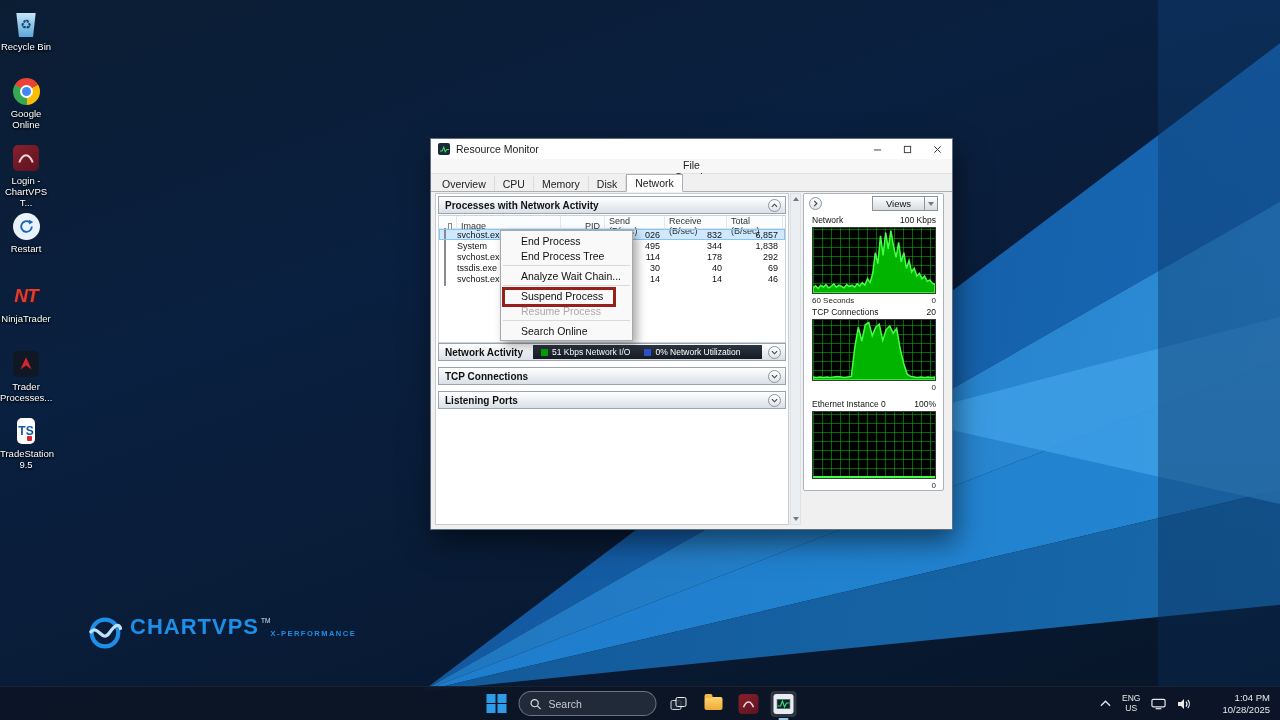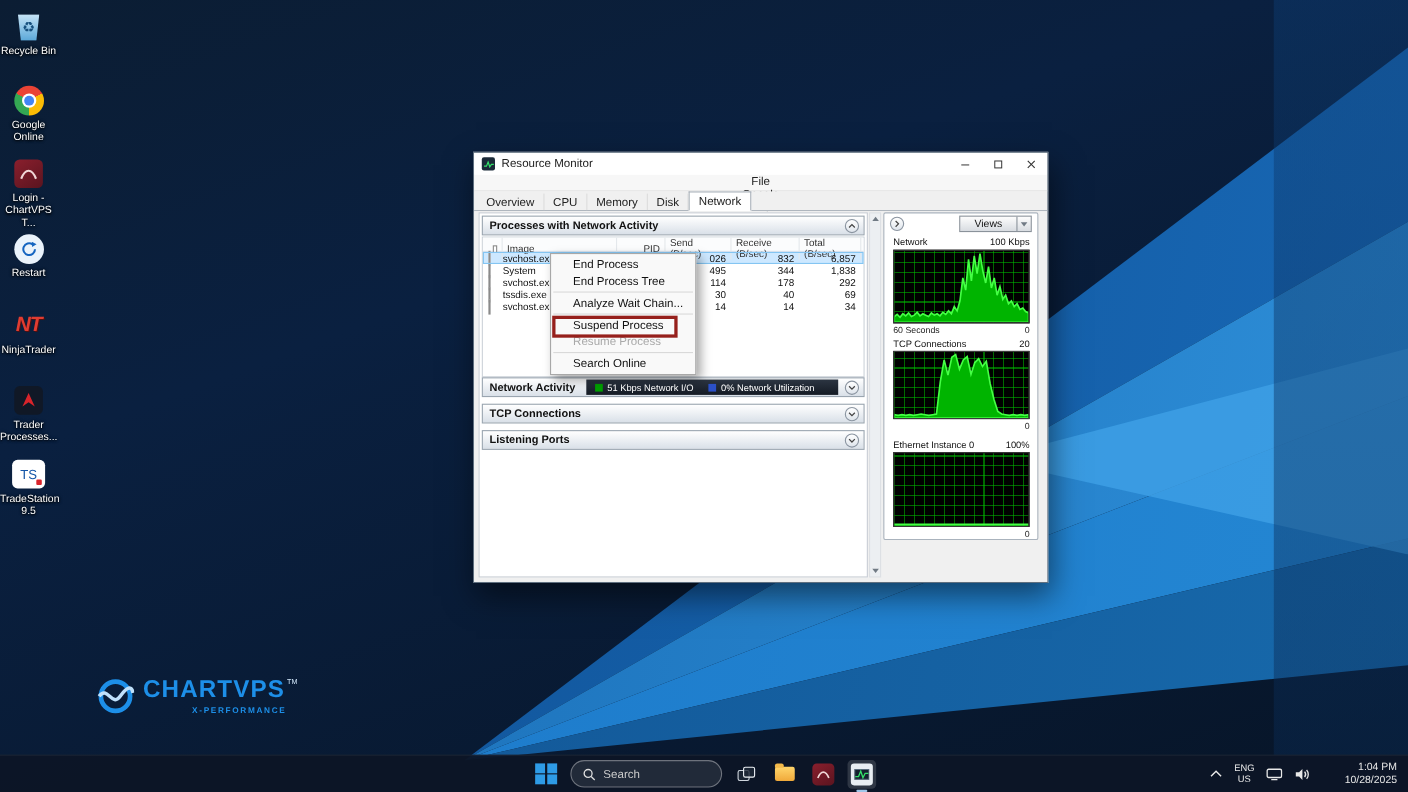--- a/index.html
+++ b/index.html
@@ -22,21 +22,21 @@
   .art-bin { position:relative; width:22px; height:26px; background:linear-gradient(#cfe9f9,#5ba8d9); clip-path:polygon(6% 8%,94% 8%,82% 100%,18% 100%); display:flex; align-items:center; justify-content:center; }
   .bin-glyph { font-size:13px; color:#17507e; }
   .art-chrome { position:relative; width:27px; height:27px; border-radius:50%; background:conic-gradient(from -60deg,#ea4335 0 120deg,#fbbc05 120deg 240deg,#34a853 240deg 360deg); display:flex; align-items:center; justify-content:center; }
   .chrome-white { width:13px; height:13px; border-radius:50%; background:#fff; display:flex; align-items:center; justify-content:center; }
   .chrome-blue { width:9px; height:9px; border-radius:50%; background:#4285f4; }
   .art-login { width:26px; height:26px; border-radius:5px; background:linear-gradient(145deg,#8a1f2d,#5a141f); display:flex; align-items:center; justify-content:center; }
   .art-restart { width:27px; height:27px; border-radius:50%; background:#eaf3fb; display:flex; align-items:center; justify-content:center; }
   .art-nt { font-size:19px; font-weight:bold; font-style:italic; color:#e03c31; text-shadow:1px 1px 0 #501010; letter-spacing:-1px; }
   .art-tws { width:26px; height:26px; border-radius:5px; background:#101826; display:flex; align-items:center; justify-content:center; }
   .tws-flame { width:16px; height:16px; background:#d9242b; clip-path:polygon(15% 85%,50% 8%,85% 85%,50% 60%); }
-  .art-ts { position:relative; width:30px; height:26px; border-radius:5px; background:#fff; display:flex; align-items:center; justify-content:center; font-weight:normal; font-size:12px; color:#1556a8; }
+  .art-ts { position:relative; width:18px; height:26px; border-radius:5px; background:#fff; display:flex; align-items:center; justify-content:center; font-weight:bold; font-size:12px; color:#1556a8; }
   .ts-dot { position:absolute; right:3px; bottom:3px; width:5px; height:5px; background:#d9242b; border-radius:1px; }
 
   
   .rm-window { position:absolute; left:430px; top:138px; width:523px; height:392px; background:#f0f0f0; border:1px solid #5f6f7f; box-shadow:3px 12px 26px rgba(0,0,0,.5); font-size:11px; color:#111; }
   .titlebar { position:absolute; left:0; top:0; right:0; height:20px; background:#fff; display:flex; align-items:center; }
   .title-icon { width:12px; height:12px; margin:0 6px 0 7px; border-radius:2px; background:#1b2a38; display:flex; align-items:center; justify-content:center; }
   .title-text { font-size:10.5px; color:#222; }
   .win-controls { position:absolute; right:0; top:0; height:20px; display:flex; }
   .win-btn { width:30px; height:20px; display:flex; align-items:center; justify-content:center; }
   .menubar { position:absolute; left:0; top:20px; right:0; height:15px; background:#f7f7f7; border-bottom:1px solid #e2e2e2; display:flex; align-items:center;flex-direction:column; }
@@ -85,21 +85,21 @@
 
   
   .ctx { position:absolute; left:500px; top:230px; width:133px; background:#f9f9f9; border:1px solid #a8a8a8; box-shadow:4px 4px 9px rgba(0,0,0,.35); padding:2px 0; z-index:40; }
   .ctx-item { height:15px; display:flex; align-items:center; padding-left:20px; font-size:10.5px; color:#111; }
   .ctx-item.disabled { color:#a9a9a9; }
   .ctx-sep { height:1px; background:#d9d9d9; margin:2px 2px; }
   .annot { position:absolute; left:502px; top:287px; width:114px; height:20px; border:3px solid #96201c; z-index:45; pointer-events:none; }
 
   
   .cv-logo { position:absolute; left:88px; top:616px; display:flex; align-items:flex-start; gap:8px; }
-  .cv-text { display:flex; flex-direction:column; }
+  .cv-text { display:flex; }
   .cv-brand-row { display:flex; align-items:flex-start; }
   .cv-brand { font-size:22px; font-weight:bold; letter-spacing:1px; color:#1d8fe8; line-height:1; }
   .cv-tm { font-size:6.5px; color:#cfe4f7; margin-left:2px; margin-top:1px; }
   .cv-tag { font-size:7.5px; font-weight:bold; letter-spacing:1.5px; color:#1d8fe8; align-self:flex-end; margin-top:3px; margin-right:10px; }
 
   
   .taskbar { position:absolute; left:0; right:0; bottom:0; height:34px; background:rgba(13,21,38,.95); border-top:1px solid rgba(255,255,255,.06); }
   .tb-center { position:absolute; left:50%; top:0; height:100%; transform:translateX(-50%); display:flex; align-items:center; gap:9px; }
   .tb-btn { width:26px; height:26px; border-radius:4px; display:flex; align-items:center; justify-content:center; position:relative; }
   .tb-btn.active { background:rgba(255,255,255,.14); }
@@ -305,21 +305,21 @@
             <span class="td-num">30</span>
             <span class="td-num">40</span>
             <span class="td-num">69</span>
           </div>
           <div class="trow">
             <span><span class="cb"></span></span>
             <span class="td-name">svchost.exe (R...</span>
             <span class="td-num"></span>
             <span class="td-num">14</span>
             <span class="td-num">14</span>
-            <span class="td-num">34</span>
+            <span class="td-num">46</span>
           </div>
         </div>
 
         <div class="section-bar" style="top:149px">
           <span class="sb-title">Network Activity</span>
           <div class="sb-stats">
             <span class="stat">
                 <span class="sq sq-green"></span>
                 <span>51 Kbps Network I/O</span>
               </span>

